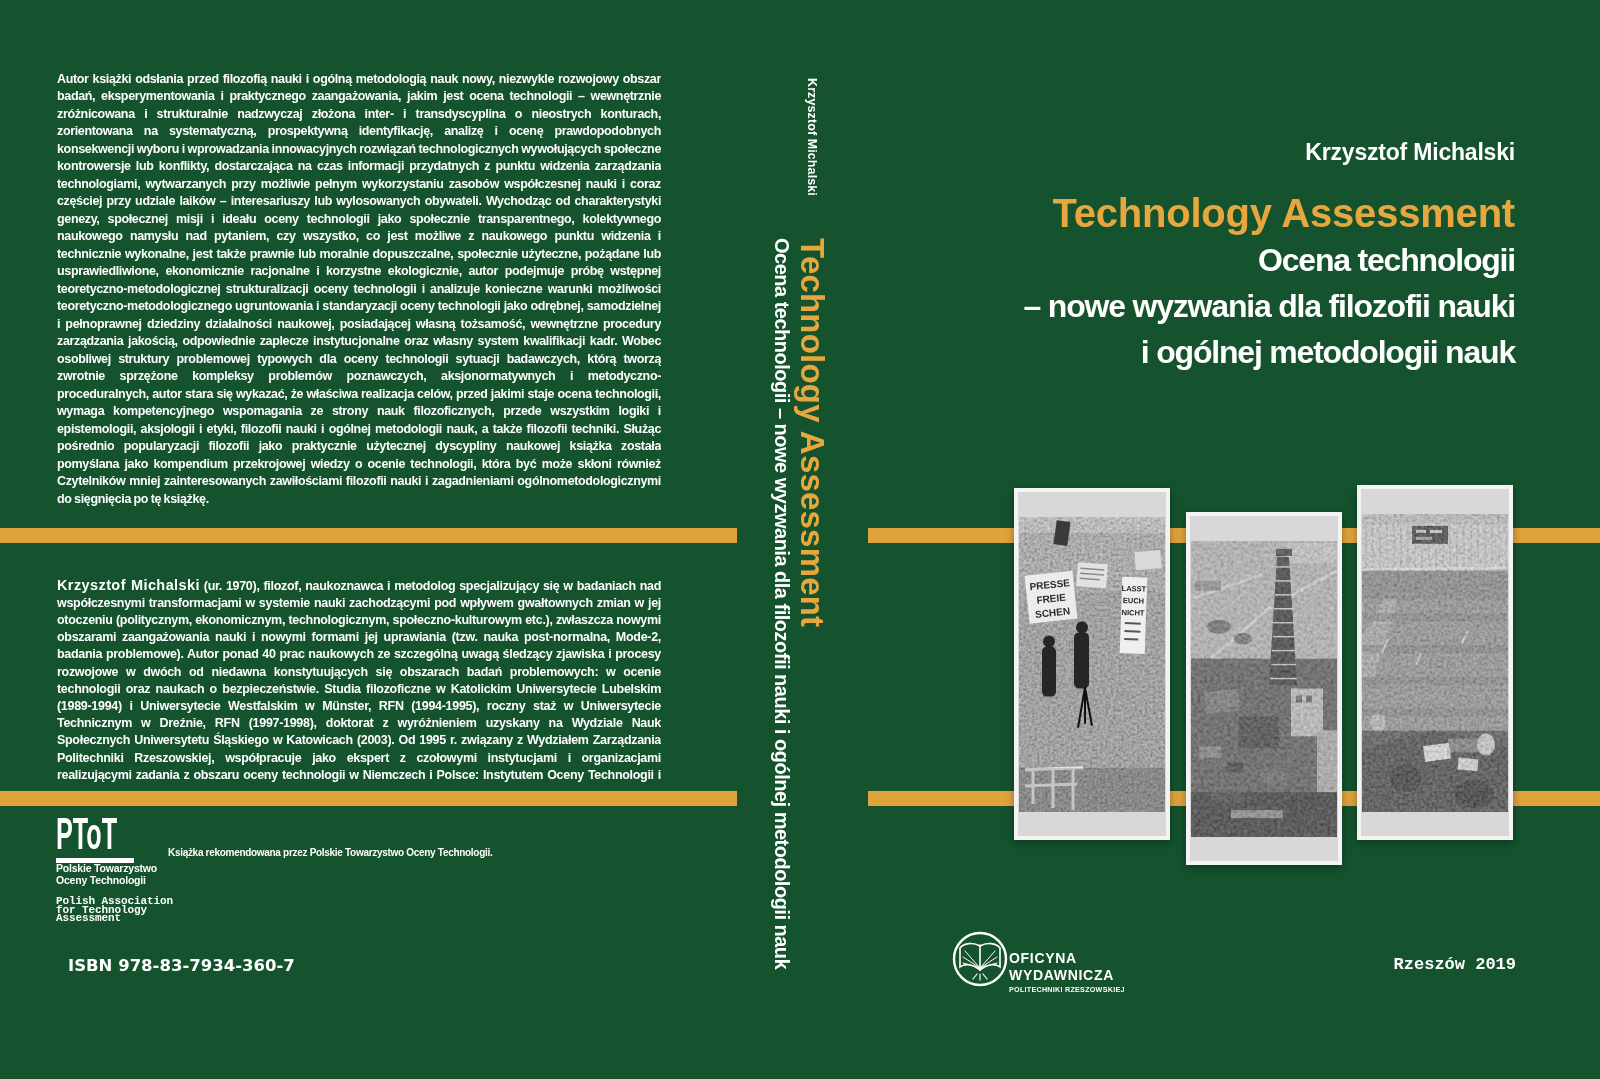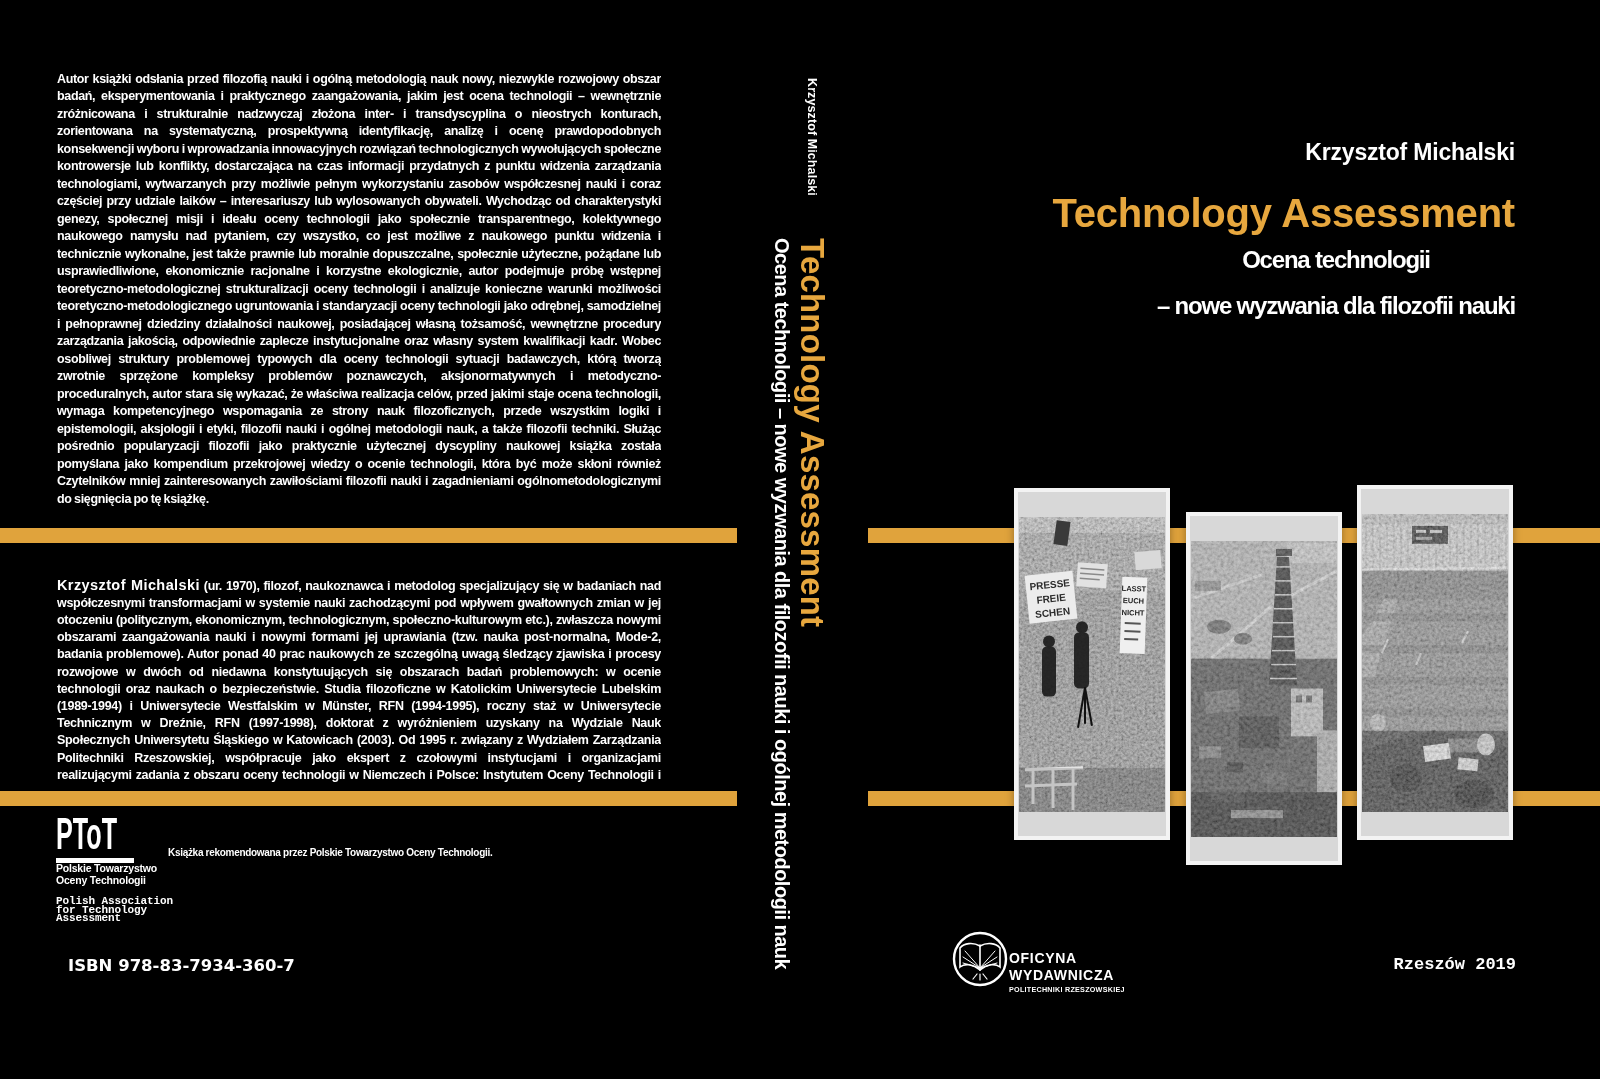--- a/index.html
+++ b/index.html
@@ -1,18 +1,18 @@
 <!DOCTYPE html>
 <html><head>
 <meta charset="utf-8">
 <style>
   html,body{margin:0;padding:0;background:#0c2033;}
   .spread{
     position:relative; width:1600px; height:1079px; overflow:hidden;
-    background:#000000;
+    background:#14532d;
     font-family:"Liberation Sans", sans-serif; color:#ffffff;
   }
   
   .stripe{position:absolute; height:15px; background:#e0a33c; z-index:1;}
   .stripe.back-top{left:0; top:528px; width:737px;}
   .stripe.back-bottom{left:0; top:791px; width:737px;}
   .stripe.front-top{left:868px; top:528px; width:732px;}
   .stripe.front-bottom{left:868px; top:791px; width:732px;}
 
   
@@ -64,22 +64,22 @@
   .front-author{
     position:absolute; right:85px; top:139px;
     font-size:23px; font-weight:600; letter-spacing:-0.2px; white-space:nowrap;
   }
   .front-title{
     position:absolute; right:85px; top:191px;
     font-size:40px; font-weight:700; color:#e7a73e; letter-spacing:-0.2px; white-space:nowrap;
   }
   .front-subtitle{
     position:absolute; right:85px; top:237px;
-    font-size:24px; font-weight:700; line-height:46px; letter-spacing:-1.2px;
-    text-align:center; white-space:nowrap;
+    font-size:32px; font-weight:700; line-height:46px; letter-spacing:-1.2px;
+    text-align:right; white-space:nowrap;
   }
 
   .photo-frame{
     position:absolute; z-index:2; box-sizing:border-box;
     border:4px solid #f3f3f3; background:#d8d8d8;
     box-shadow:0 3px 8px rgba(0,0,0,0.35);
   }
   .photo-frame .photo{position:absolute; left:1px; right:1px; top:25px; bottom:24px;}
   .photo svg{width:100%; height:100%; display:block;}
   .frame-1{left:1014px; top:488px; width:156px; height:352px;}
@@ -133,20 +133,21 @@
       <span class="spine-title">Technology Assessment</span>
     </div>
     <div class="spine-row2">Ocena technologii – nowe wyzwania dla filozofii nauki i ogólnej metodologii nauk</div>
   </div>
 
   <div class="front-author">Krzysztof Michalski</div>
   <div class="front-title">Technology Assessment</div>
   <div class="front-subtitle">
     <div>Ocena technologii</div>
     <div>– nowe wyzwania dla filozofii nauki</div>
+    <div>i ogólnej metodologii nauk</div>
   </div>
 
   <div class="photo-frame frame-1">
     <div class="photo">
       <svg viewBox="0 0 146 294" preserveAspectRatio="none" xmlns="http://www.w3.org/2000/svg">
         <defs>
           <filter id="n1" x="-5%" y="-5%" width="110%" height="110%">
             <feTurbulence type="fractalNoise" baseFrequency="0.38" numOctaves="3" seed="11"></feTurbulence>
             <feColorMatrix type="matrix" values="0.85 0.2 0 0 -0.08  0.85 0.2 0 0 -0.08  0.85 0.2 0 0 -0.08  0 0 0 0 1"></feColorMatrix>
           </filter>

